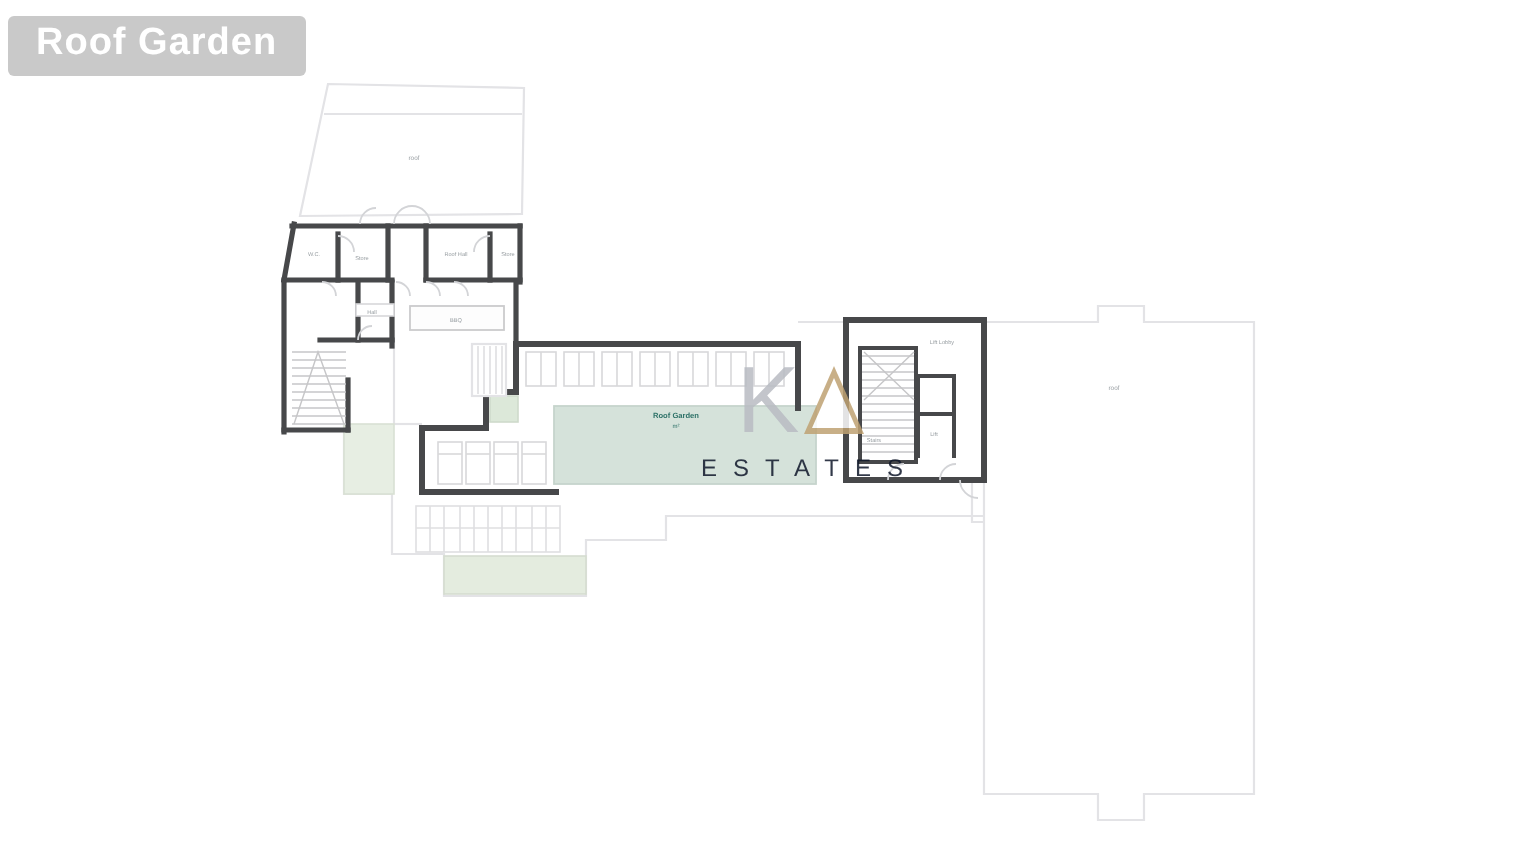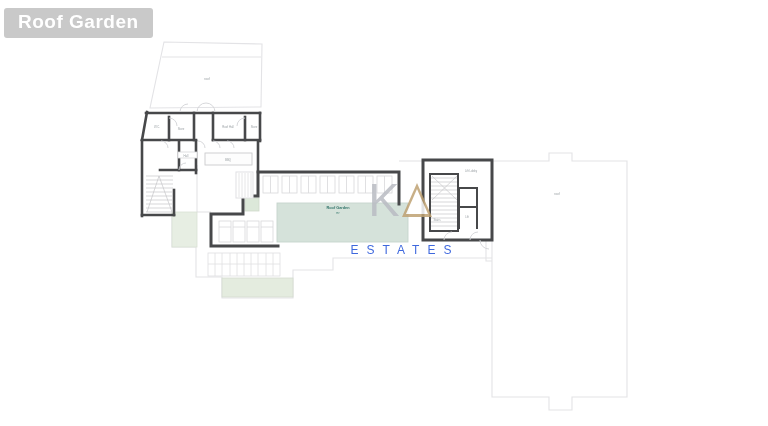--- a/index.html
+++ b/index.html
@@ -37,21 +37,21 @@
     display:flex;justify-content:center;align-items:flex-end;height:36px;
     color:var(--watermark-gray,#b9bcc3);font-size:47px;font-weight:500;line-height:.72;
   }
   .wm-a{position:relative;width:32px;height:34px;margin:0 1px;display:inline-block}
   .tri-outer{position:absolute;left:1px;bottom:0;width:0;height:0;
     border-left:15px solid transparent;border-right:15px solid transparent;
     border-bottom:34px solid var(--gold,#bfa273)}
   .tri-inner{position:absolute;left:5px;bottom:3px;width:0;height:0;
     border-left:11px solid transparent;border-right:11px solid transparent;
     border-bottom:25px solid #ffffff}
-  .wm-sub{margin-top:26px;font-size:12px;letter-spacing:8px;padding-left:8px;color:#1d4ed8}
+  .wm-sub{margin-top:10px;font-size:12px;letter-spacing:8px;padding-left:8px;color:#0f172a}
   .sr{position:absolute;width:1px;height:1px;overflow:hidden;clip:rect(0 0 0 0);white-space:nowrap}
 </style>
 </head>
 <body>
 
 <div class="chip">Roof Garden</div>
 
 <svg class="plan" width="768" height="426" viewBox="0 0 768 426">
 
   <g>

